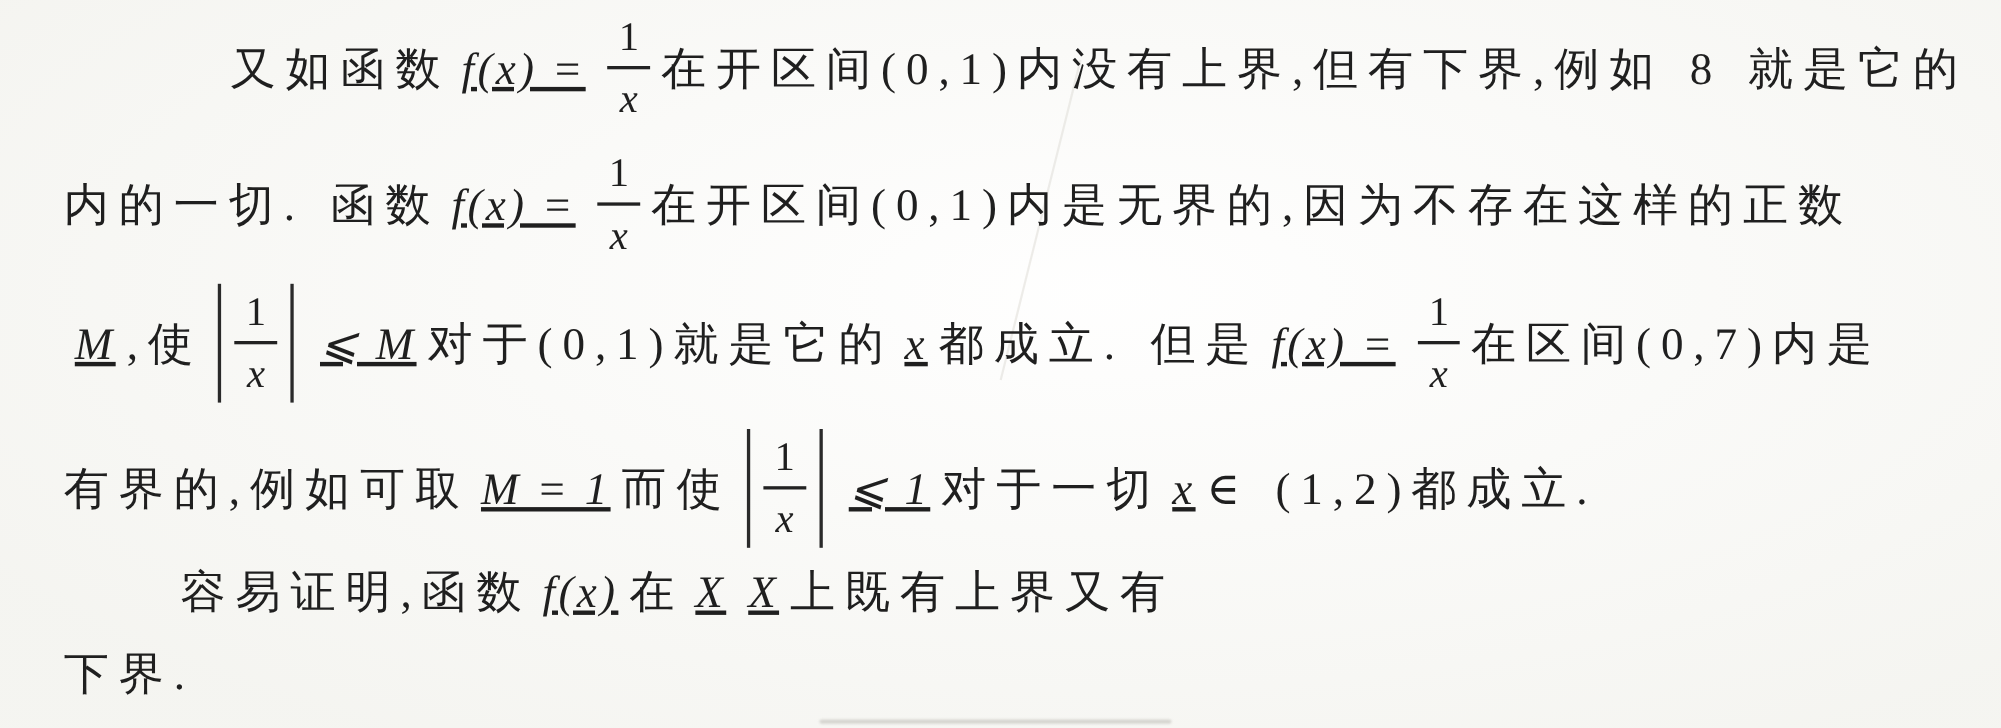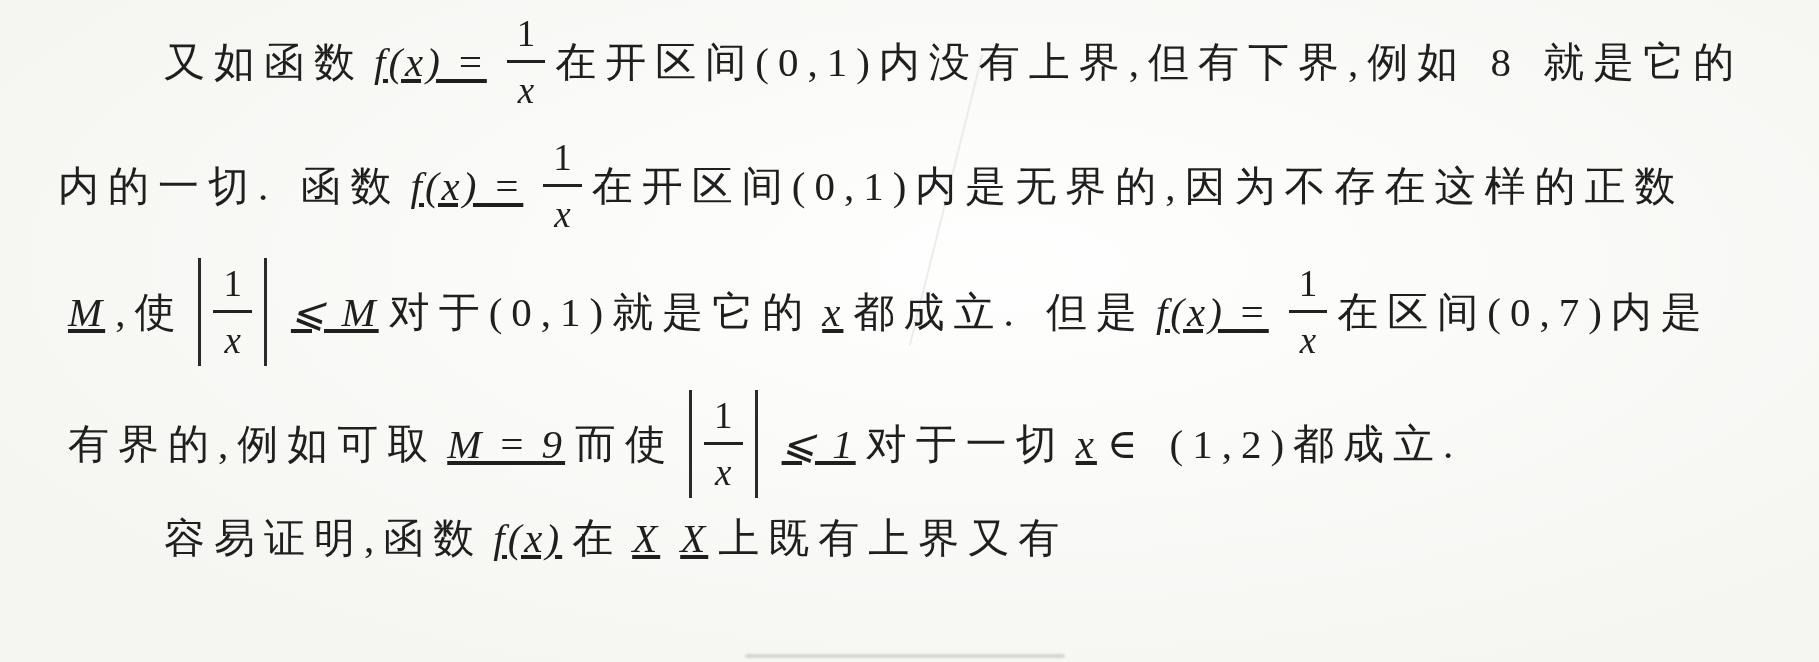--- a/index.html
+++ b/index.html
@@ -22,24 +22,24 @@
     font-size: 41px;
   }
   .line {
     position: absolute;
     left: 58px;
     right: 30px;
     display: flex;
     align-items: center;
     white-space: nowrap;
   }
-  .l1 { top: 0;   height: 124px; }
+  .l1 { top: 0;   height: 124px; justify-content: flex-end; }
   .l2 { top: 124px; height: 124px; }
   .l3 { top: 248px; height: 128px; }
-  .l4 { top: 378px; height: 132px; margin-left: 10px; }
+  .l4 { top: 378px; height: 132px; }
   .l5 { top: 492px; height: 92px; }
   .l6 { top: 566px; height: 92px; }
   .indent { padding-left: 106px; }
 
   .cjk {
     letter-spacing: 9px;
     word-spacing: 4px;
   }
   .math {
     font-style: italic;
@@ -147,21 +147,21 @@
     <span class="math">f(x) =</span>
     <span class="frac">
       <span class="num">1</span>
       <span class="den">x</span>
     </span>
     <span class="cjk">在区间(0,7)内是</span>
   </div>
 
   <div class="line l4">
     <span class="cjk">有界的,例如可取</span>
-    <span class="math">M = 9</span>
+    <span class="math">M = 1</span>
     <span class="cjk">而使</span>
     <span class="abs">
       <span class="frac">
         <span class="num">1</span>
         <span class="den">x</span>
       </span>
     </span>
     <span class="math">⩽ 1</span>
     <span class="cjk">对于一切</span>
     <span class="math">x</span>
@@ -170,14 +170,17 @@
 
   <div class="line l5 indent">
     <span class="cjk">容易证明,函数</span>
     <span class="math">f(x)</span>
     <span class="cjk">在</span>
     <span class="math">X</span>
     <span class="math">X</span>
     <span class="cjk">上既有上界又有</span>
   </div>
 
+  <div class="line l6">
+    <span class="cjk">下界.</span>
+  </div>
 
 </div>
 
 </body></html>

